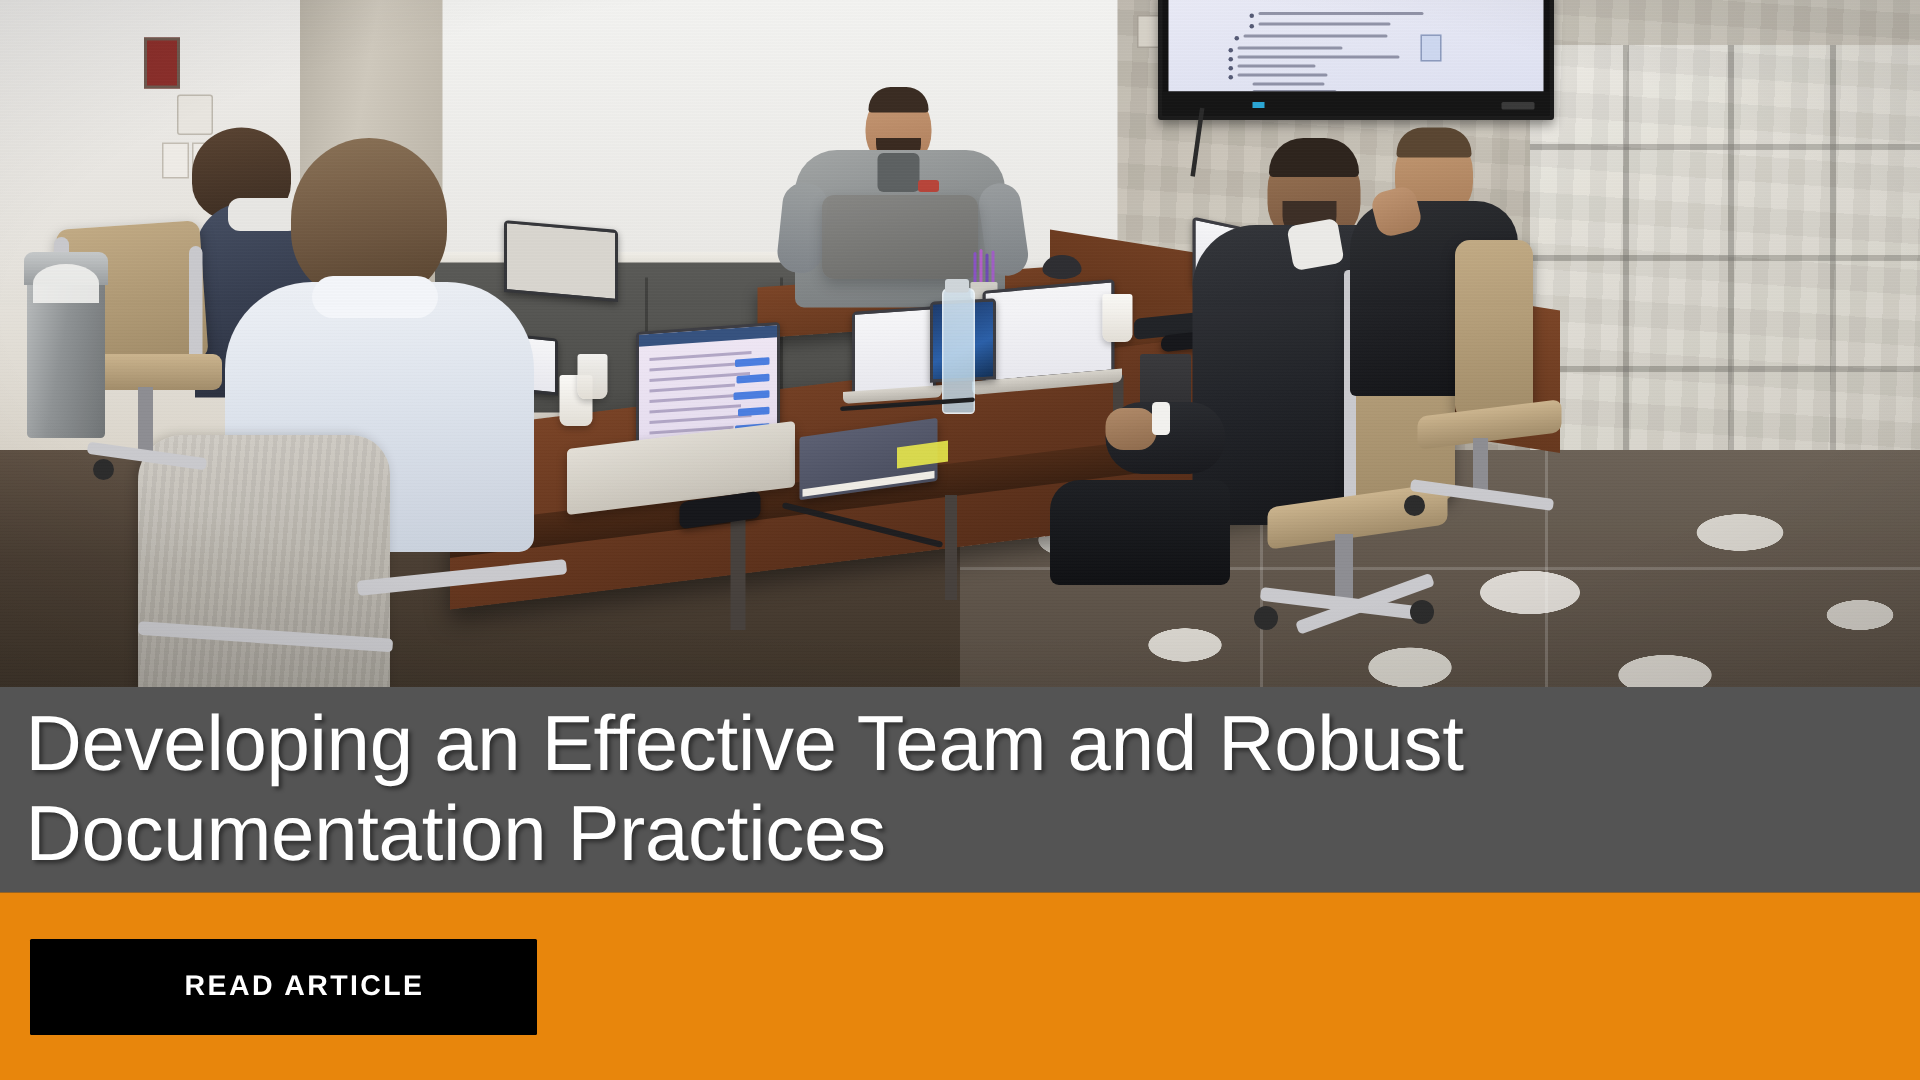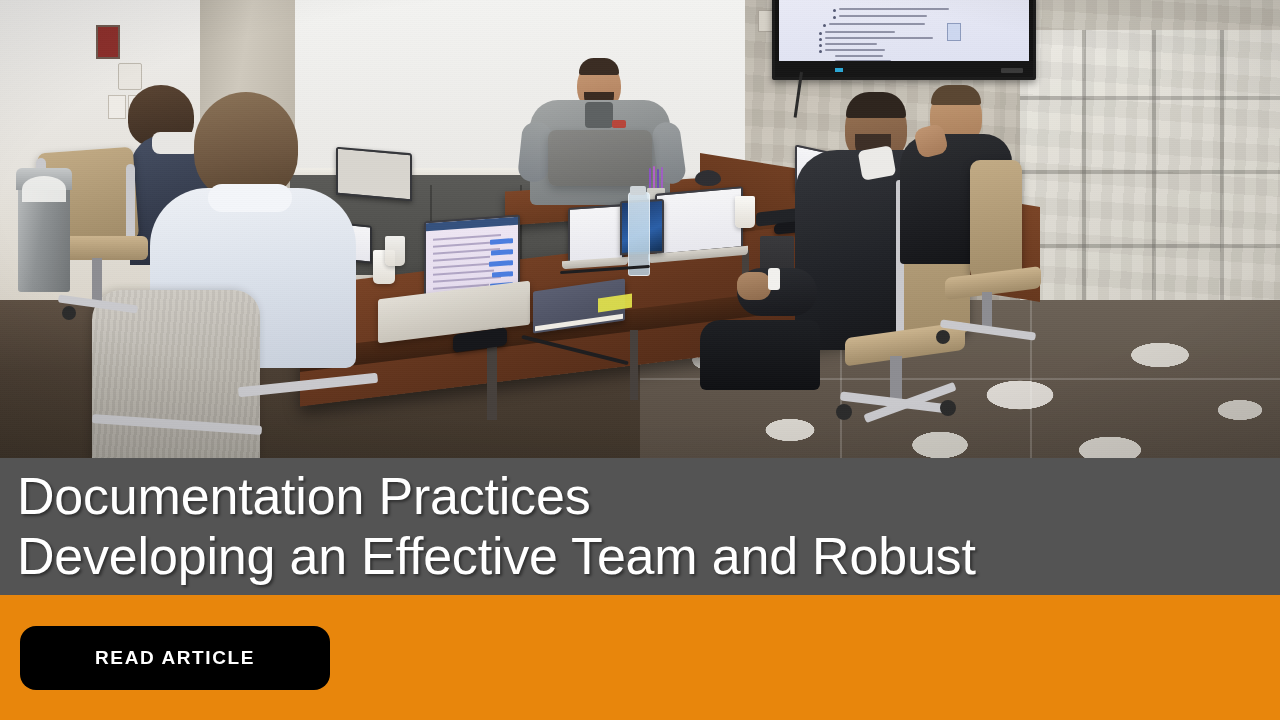--- a/index.html
+++ b/index.html
@@ -153,21 +153,21 @@
   .title-band{position:absolute;left:0;top:458px;width:1280px;height:137px;
     background:#545454;}
   .title-text{position:absolute;left:17px;top:8px;width:1240px;
     color:#fff;font-size:52px;line-height:60px;font-weight:400;
     letter-spacing:-.2px;text-shadow:2px 2px 3px rgba(0,0,0,.45);}
 
   
   .logo-bar{position:absolute;left:0;top:595px;width:1280px;height:125px;background:#E8860C;}
 
   .read-btn{position:absolute;left:20px;top:31px;width:310px;height:64px;background:#000;
-    border-radius:16px;display:flex;align-items:center;justify-content:center;cursor:pointer;}
+    border-radius:1px;display:flex;align-items:center;justify-content:center;cursor:pointer;padding-left:28px;}
   .read-btn span{color:#fff;font-size:19px;font-weight:bold;letter-spacing:1.6px;}
 </style>
 </head>
 <body>
 
 <div class="banner">
 
   <div class="photo">
 
     <div class="wall-left"></div>
@@ -469,22 +469,22 @@
     <div class="chair-post" style="left:982px;top:292px;width:10px;height:40px;"></div>
     <div class="chair-frame" style="left:940px;top:326px;width:96px;height:8px;transform:rotate(8deg);"></div>
     <div class="chair-wheel" style="left:936px;top:330px;width:14px;height:14px;"></div>
 
     <div class="photo-grain"></div>
     <div class="photo-vig"></div>
   </div>
 
   <div class="title-band">
     <div class="title-text">
+      <div>Developing an Effective Team and Robust</div>
       <div>Documentation Practices</div>
-      <div>Developing an Effective Team and Robust</div>
     </div>
   </div>
 
   <div class="logo-bar">
 
     <div class="read-btn">
       <span>READ ARTICLE</span>
     </div>
 
   </div>

